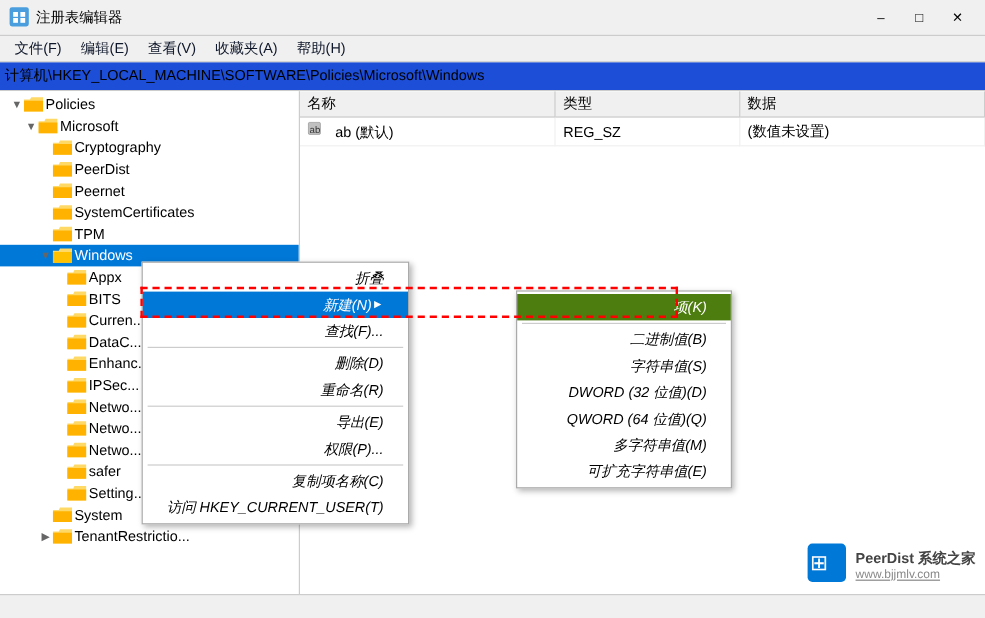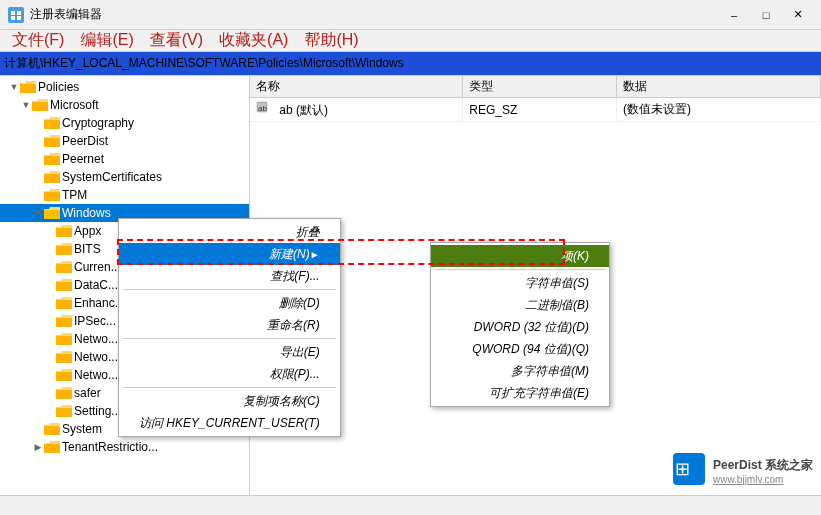--- a/index.html
+++ b/index.html
@@ -18,21 +18,21 @@
       background: #f0f0f0;
       height: 30px;
       display: flex;
       align-items: center;
       padding: 0 8px;
       border-bottom: 1px solid #ccc;
       justify-content: space-between;
     }
     .title-bar-left {
       display: flex;
-      align-items: flex-end;
+      align-items: flex-start;
       gap: 6px;
     }
     .title-icon {
       width: 16px;
       height: 16px;
       background: #4a9ede;
       border-radius: 2px;
       display: inline-block;
     }
     .title-text { font-size: 12px; color: #000; }
@@ -58,22 +58,22 @@
       background: #f0f0f0;
       height: 22px;
       display: flex;
       align-items: center;
       padding: 0 4px;
       border-bottom: 1px solid #ccc;
     }
     .menu-item {
       padding: 2px 8px;
       cursor: pointer;
-      font-size: 16px;
-      color: #b91c1c;
+      font-size: 12px;
+      color: #0f172a;
       height: 22px;
       display: flex;
       align-items: center;
     }
 
     
     .address-bar {
       background: #1d4ed8;
       height: 24px;
       display: flex;
@@ -611,30 +611,30 @@
     <span>访问 HKEY_CURRENT_USER(T)</span>
   </div>
 </div>
 
 <div class="submenu">
   <div class="ctx-item highlighted">
     <span>项(K)</span>
   </div>
   <div class="ctx-separator"></div>
   <div class="ctx-item">
+    <span>二进制值(B)</span>
+  </div>
+  <div class="ctx-item">
     <span>字符串值(S)</span>
   </div>
   <div class="ctx-item">
-    <span>二进制值(B)</span>
-  </div>
-  <div class="ctx-item">
     <span>DWORD (32 位值)(D)</span>
   </div>
   <div class="ctx-item">
-    <span>QWORD (94 位值)(Q)</span>
+    <span>QWORD (64 位值)(Q)</span>
   </div>
   <div class="ctx-item">
     <span>多字符串值(M)</span>
   </div>
   <div class="ctx-item">
     <span>可扩充字符串值(E)</span>
   </div>
 </div>
 
 <div class="highlight-box" style="top:239px; left:117px; width:448px; height:26px;"></div>

